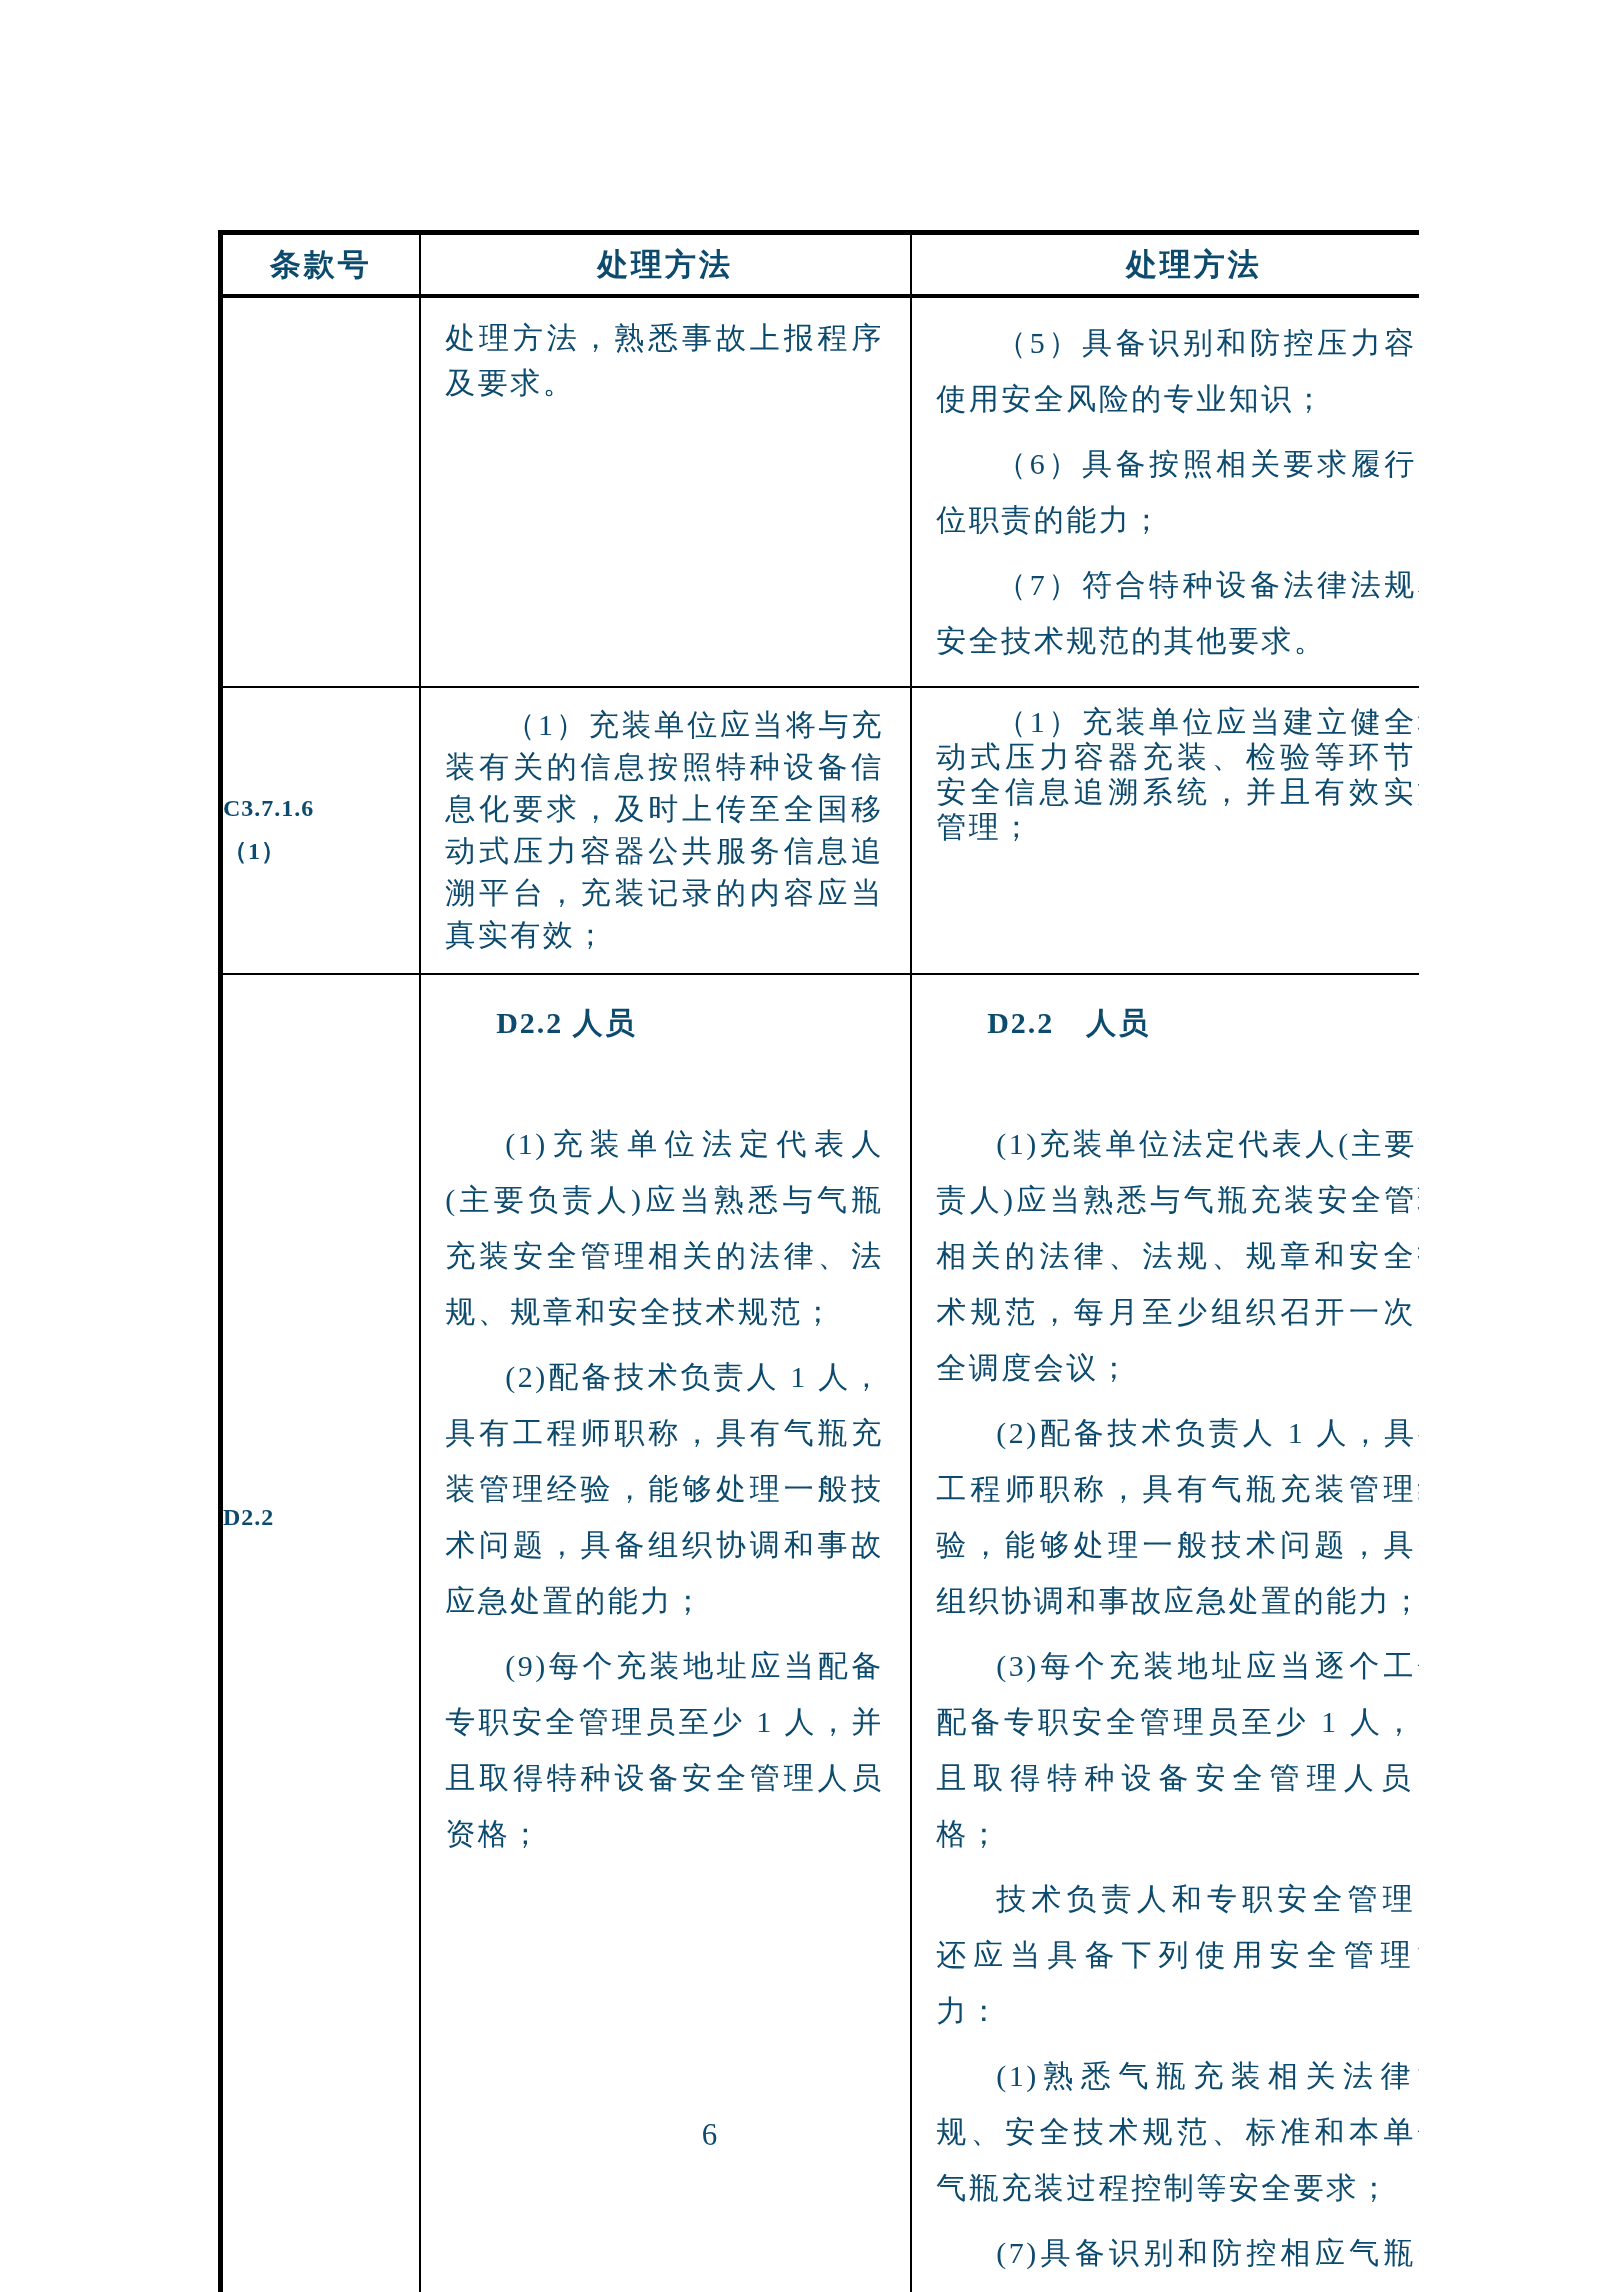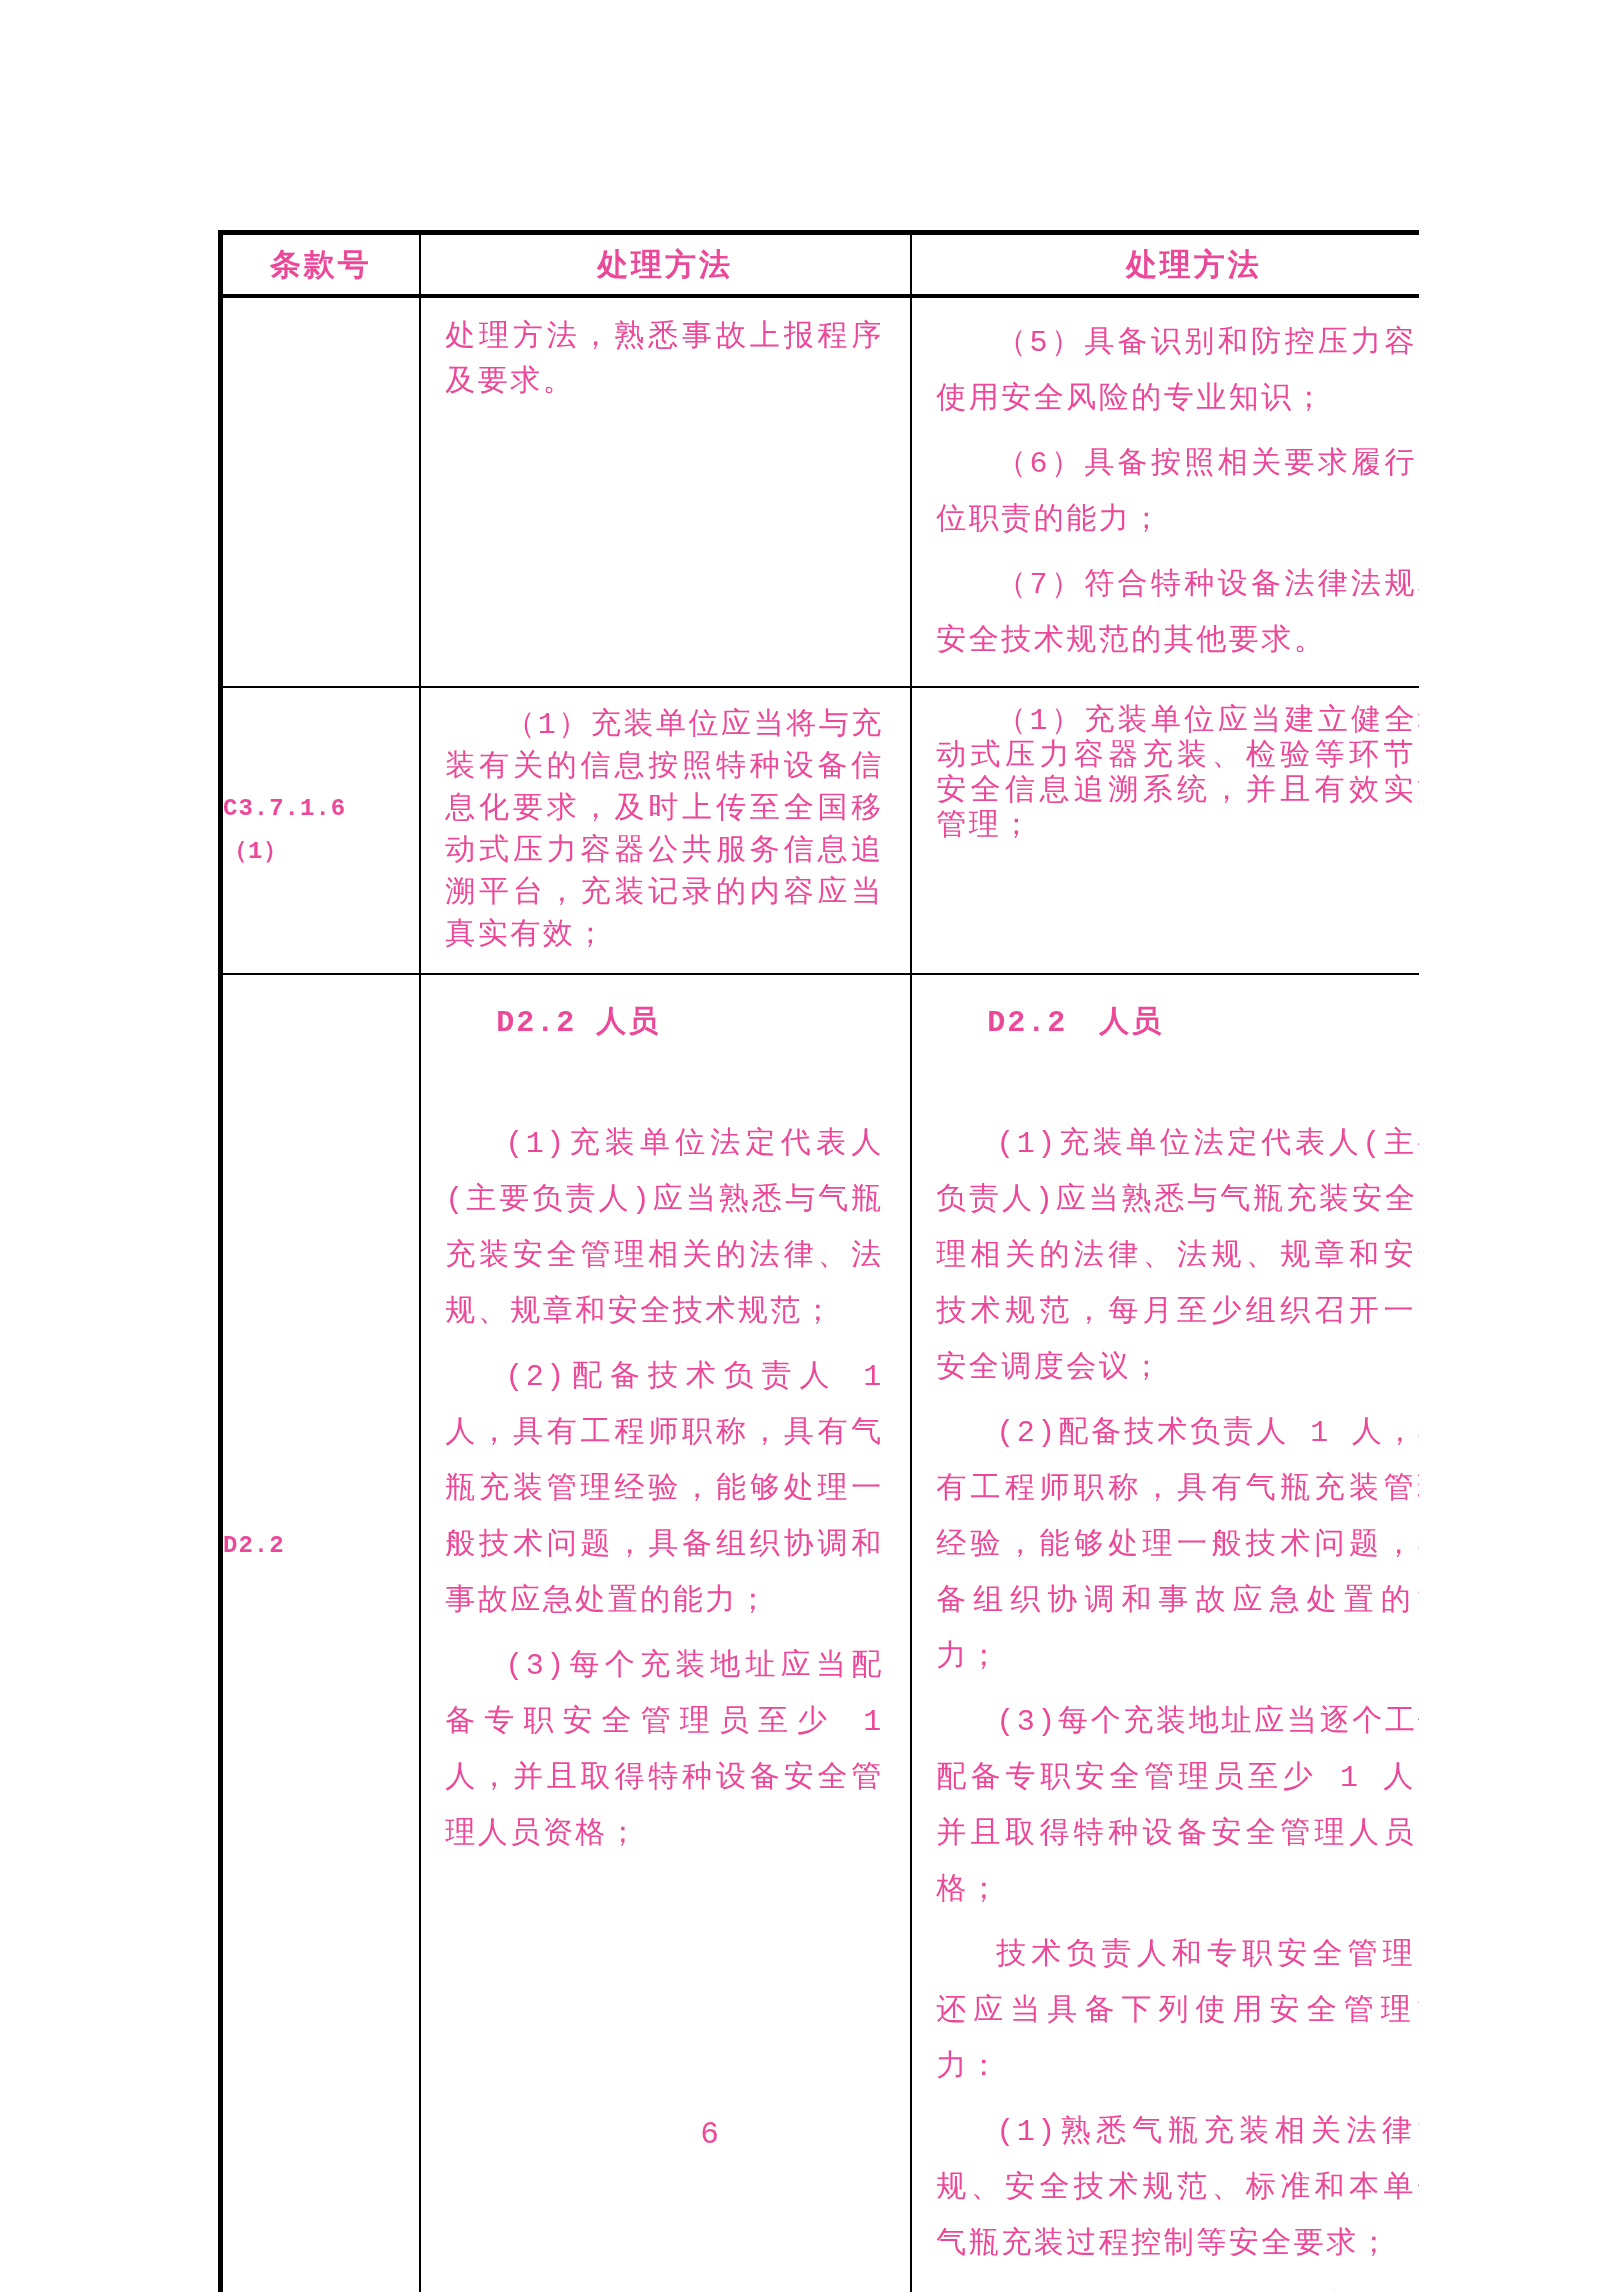--- a/index.html
+++ b/index.html
@@ -1,22 +1,22 @@
 <!DOCTYPE html>
 <html lang="zh"><head>
 <meta charset="utf-8">
 <style>
   html, body { margin: 0; padding: 0; background: #ffffff; }
   .page {
     position: relative;
     width: 1419px;
     height: 2293px;
     background: #ffffff;
-    color: #ec4899;
-    font-family: Liberation Mono, monospace;
+    color: #0c4a6e;
+    font-family: Liberation Serif, serif;
     overflow: hidden;
   }
   table.doc-table {
     position: absolute;
     left: 218px;
     top: 230px;
     width: 1258px;
     height: 1813px;
     border-collapse: collapse;
     table-layout: fixed;
@@ -143,21 +143,21 @@
 
     <tr class="row-3">
       <td class="clause-cell clause-offset-up">
         <div class="clause-line">D2.2</div>
       </td>
       <td class="cell cell-r3 lh57">
         <p class="cell-heading">D2.2 人员</p>
         <div class="spacer-line"></div>
         <p class="para">(1)充装单位法定代表人(主要负责人)应当熟悉与气瓶充装安全管理相关的法律、法规、规章和安全技术规范；</p>
         <p class="para">(2)配备技术负责人 1 人，具有工程师职称，具有气瓶充装管理经验，能够处理一般技术问题，具备组织协调和事故应急处置的能力；</p>
-        <p class="para">(3)每个充装地址应当配备专职安全管理员至少 1 人，并且取得特种设备安全管理人员资格；</p>
+        <p class="para">(9)每个充装地址应当配备专职安全管理员至少 1 人，并且取得特种设备安全管理人员资格；</p>
       </td>
       <td class="cell cell-r3 lh57">
         <p class="cell-heading">D2.2　人员</p>
         <div class="spacer-line"></div>
         <p class="para">(1)充装单位法定代表人(主要负责人)应当熟悉与气瓶充装安全管理相关的法律、法规、规章和安全技术规范，每月至少组织召开一次安全调度会议；</p>
         <p class="para">(2)配备技术负责人 1 人，具有工程师职称，具有气瓶充装管理经验，能够处理一般技术问题，具备组织协调和事故应急处置的能力；</p>
         <p class="para">(3)每个充装地址应当逐个工位配备专职安全管理员至少 1 人，并且取得特种设备安全管理人员资格；</p>
         <p class="para">技术负责人和专职安全管理员还应当具备下列使用安全管理能力：</p>
         <p class="para">(1)熟悉气瓶充装相关法律法规、安全技术规范、标准和本单位气瓶充装过程控制等安全要求；</p>
         <p class="para">(7)具备识别和防控相应气瓶安全风险的专业知识；</p>

